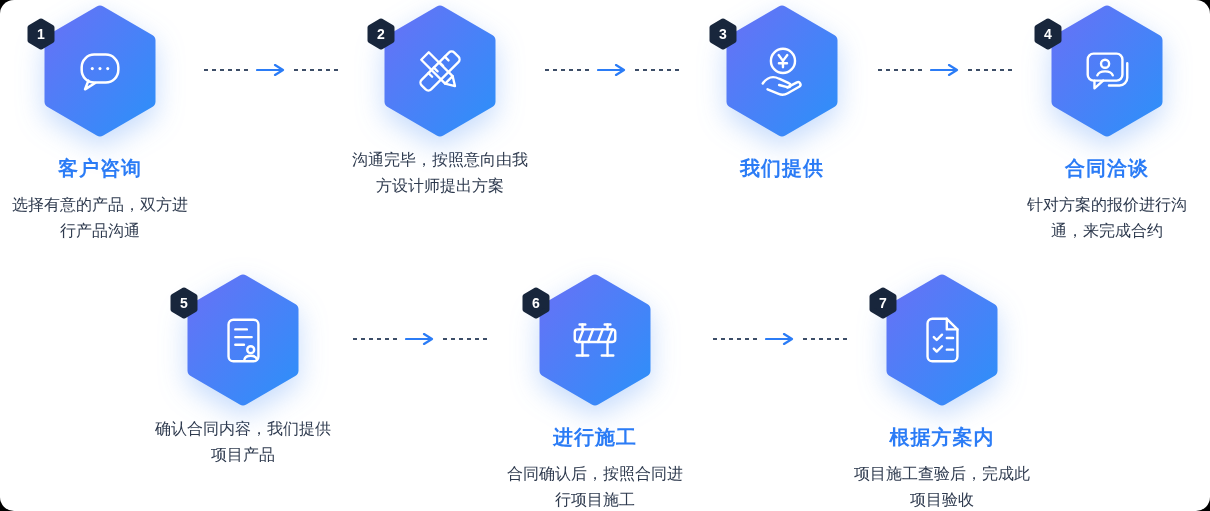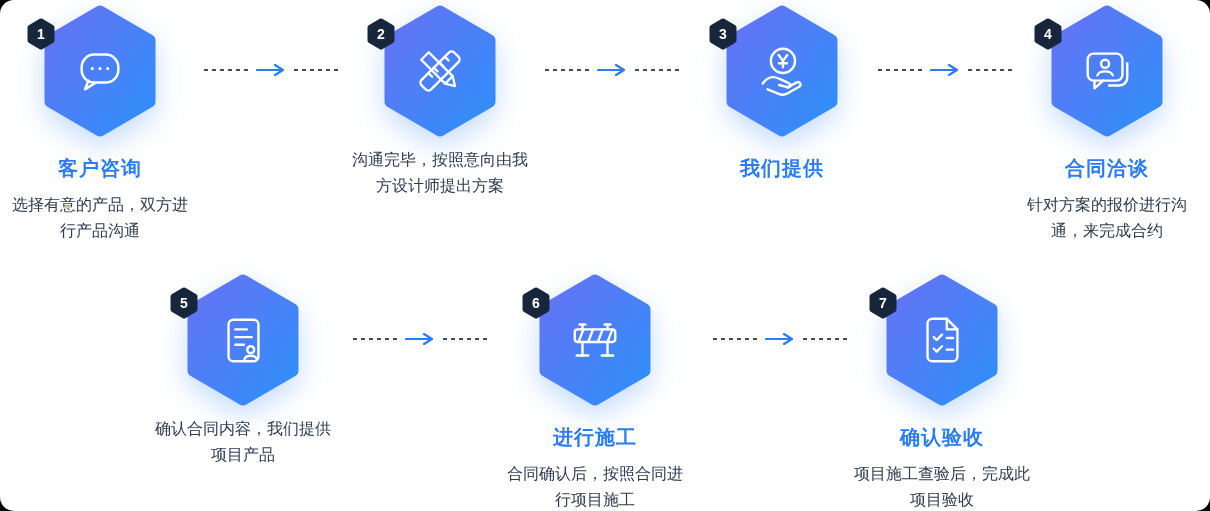--- a/index.html
+++ b/index.html
@@ -224,21 +224,21 @@
           <path d="M19.5 37 l3 3 l5.5 -5.5 M33 38 h6.5"></path>
         </svg>
       </div>
       <div class="badge">
         <svg width="30" height="34" viewBox="0 0 30 34">
           <polygon points="15,4 26,10.5 26,23.5 15,30 4,23.5 4,10.5" fill="#18263c" stroke="#18263c" stroke-width="5" stroke-linejoin="round"></polygon>
         </svg>
         <span>7</span>
       </div>
     </div>
-    <div class="title">确认验收</div>
+    <div class="title">根据方案内</div>
     <div class="desc">项目施工查验后，完成此
 项目验收</div>
   </div>
 
   <div class="arrow" style="left:204px; top:64px;">
     <span class="dots"></span>
     <svg class="arrow-svg" width="30" height="12" viewBox="0 0 30 12" fill="none" stroke="#2b7cf6" stroke-width="2.2" stroke-linecap="round" stroke-linejoin="round">
       <path d="M1 6 H26 M19 1 L27 6 L19 11"></path>
     </svg>
     <span class="dots"></span>

